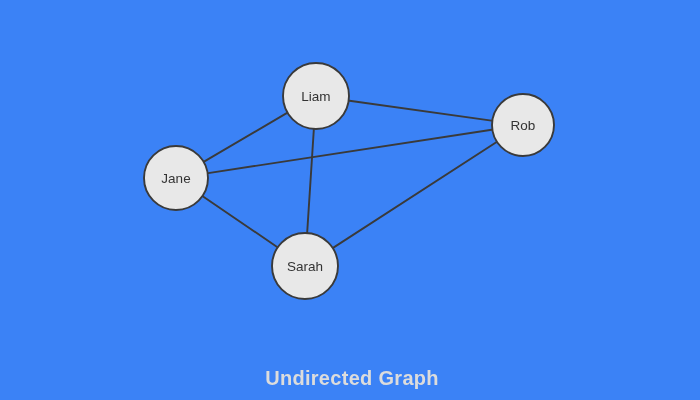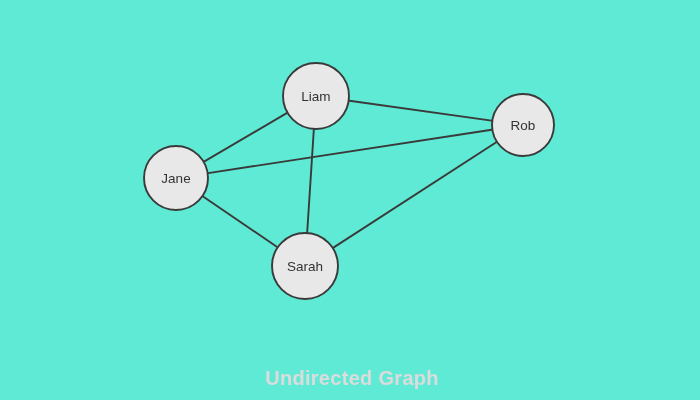--- a/index.html
+++ b/index.html
@@ -8,21 +8,21 @@
     padding: 0;
     background: #ffffff;
   }
   body {
     font-family: "Liberation Sans", sans-serif;
   }
   #stage {
     position: relative;
     width: 700px;
     height: 400px;
-    background: #5eead4;
+    background: #3b82f6;
     overflow: hidden;
   }
   #graph-svg {
     position: absolute;
     left: 0;
     top: 0;
     width: 700px;
     height: 400px;
     display: block;
   }

